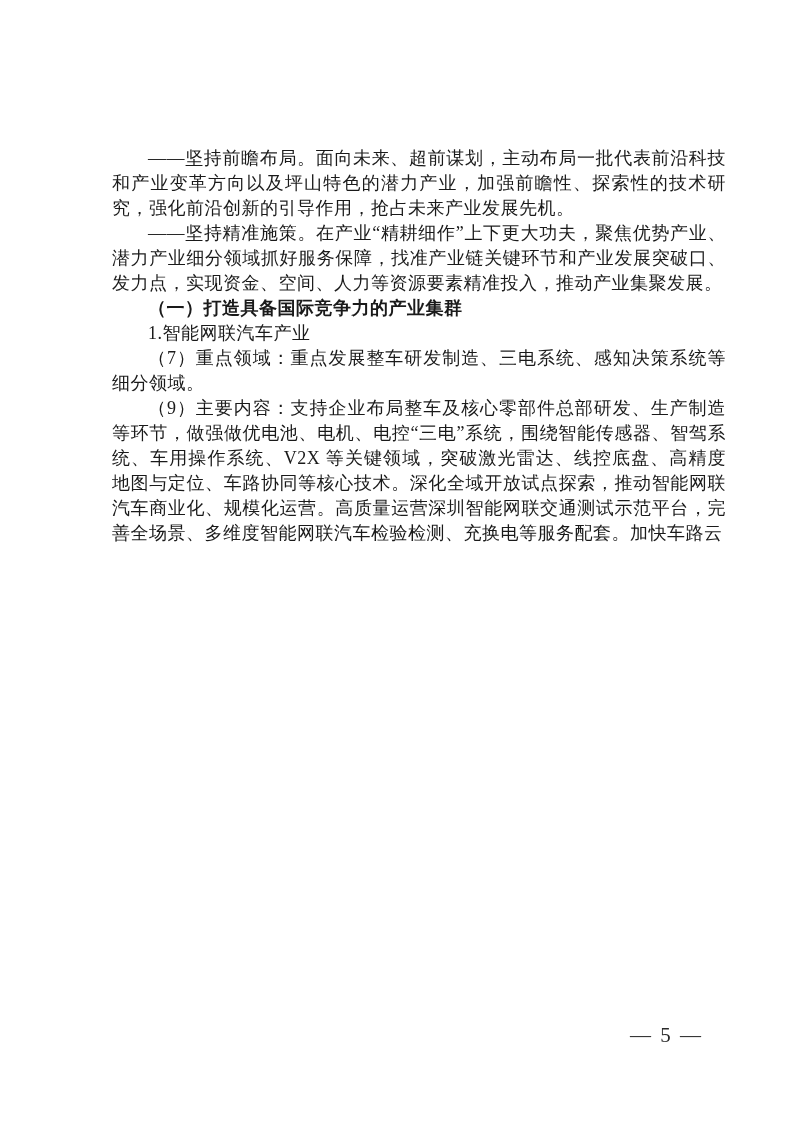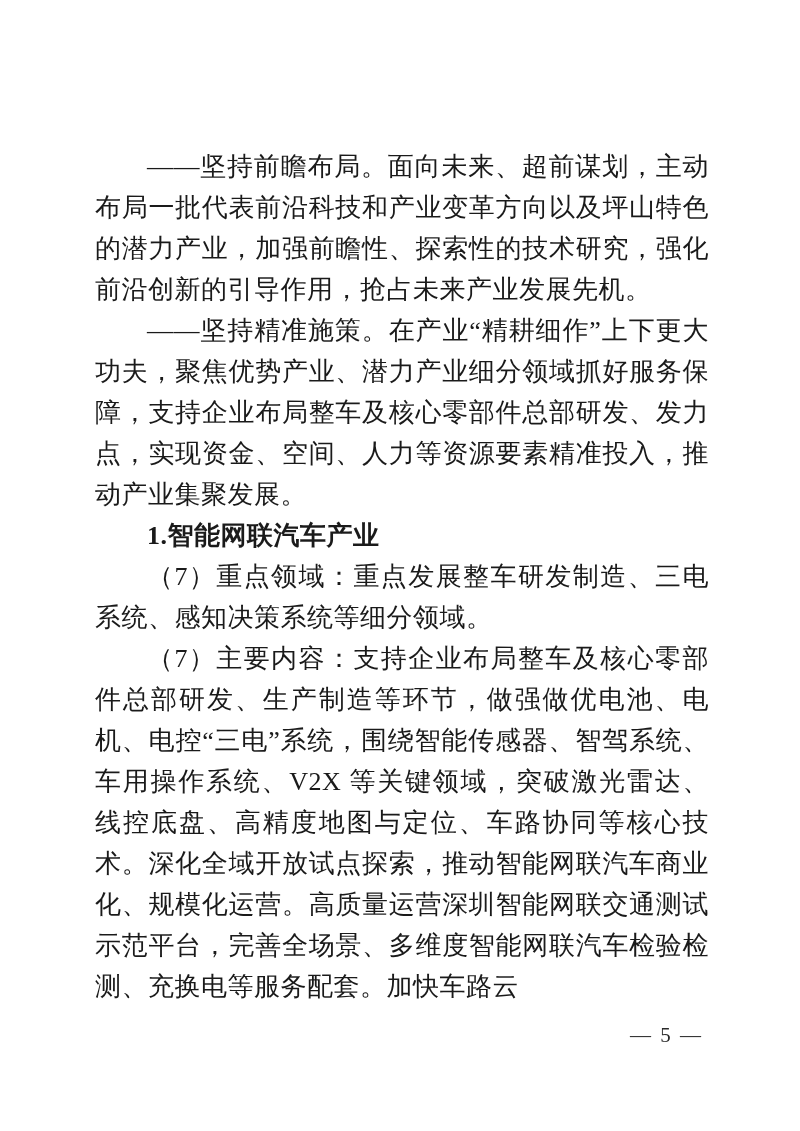--- a/index.html
+++ b/index.html
@@ -11,65 +11,66 @@
     position: relative;
     width: 800px;
     height: 1131px;
     background: #ffffff;
     overflow: hidden;
     font-family: "Liberation Serif", "DejaVu Serif", serif;
     color: #1a1a1a;
   }
   .doc-body {
     position: absolute;
-    left: 95px;
+    left: 112px;
     top: 146px;
     width: 614px;
-    font-size: 26px;
-    line-height: 41px;
+    font-size: 18px;
+    line-height: 25px;
     text-align: justify;
     text-justify: inter-character;
     letter-spacing: 0.5px;
   }
   .doc-body p {
     margin: 0;
     text-indent: 2em;
   }
   .heading-section {
     font-family: "Liberation Sans", "DejaVu Sans", sans-serif;
     font-weight: bold;
     letter-spacing: 1px;
   }
   .heading-sub {
     font-weight: bold;
   }
   .heading-item {
-    font-weight: bold;
+    font-weight: normal;
   }
   .page-footer {
     position: absolute;
     top: 1022px;
     right: 97px;
     font-size: 21px;
     line-height: 26px;
     color: #2a2a2a;
     letter-spacing: 2px;
     white-space: nowrap;
   }
 </style>
 </head>
 <body>
 
 <div class="page">
 
   <div class="doc-body">
     <p>——坚持前瞻布局。面向未来、超前谋划，主动布局一批代表前沿科技和产业变革方向以及坪山特色的潜力产业，加强前瞻性、探索性的技术研究，强化前沿创新的引导作用，抢占未来产业发展先机。</p>
-    <p>——坚持精准施策。在产业“精耕细作”上下更大功夫，聚焦优势产业、潜力产业细分领域抓好服务保障，支持企业布局整车及核心零部件总部研发、发力点，实现资金、空间、人力等资源要素精准投入，推动产业集聚发展。</p>
+    <p>——坚持精准施策。在产业“精耕细作”上下更大功夫，聚焦优势产业、潜力产业细分领域抓好服务保障，找准产业链关键环节和产业发展突破口、发力点，实现资金、空间、人力等资源要素精准投入，推动产业集聚发展。</p>
+    <p class="heading-sub">（一）打造具备国际竞争力的产业集群</p>
     <p class="heading-item">1.智能网联汽车产业</p>
     <p>（7）重点领域：重点发展整车研发制造、三电系统、感知决策系统等细分领域。</p>
-    <p>（7）主要内容：支持企业布局整车及核心零部件总部研发、生产制造等环节，做强做优电池、电机、电控“三电”系统，围绕智能传感器、智驾系统、车用操作系统、V2X 等关键领域，突破激光雷达、线控底盘、高精度地图与定位、车路协同等核心技术。深化全域开放试点探索，推动智能网联汽车商业化、规模化运营。高质量运营深圳智能网联交通测试示范平台，完善全场景、多维度智能网联汽车检验检测、充换电等服务配套。加快车路云</p>
+    <p>（9）主要内容：支持企业布局整车及核心零部件总部研发、生产制造等环节，做强做优电池、电机、电控“三电”系统，围绕智能传感器、智驾系统、车用操作系统、V2X 等关键领域，突破激光雷达、线控底盘、高精度地图与定位、车路协同等核心技术。深化全域开放试点探索，推动智能网联汽车商业化、规模化运营。高质量运营深圳智能网联交通测试示范平台，完善全场景、多维度智能网联汽车检验检测、充换电等服务配套。加快车路云</p>
   </div>
 
   <div class="page-footer">
     <span>— 5 —</span>
   </div>
 
 </div>
 
 </body></html>

